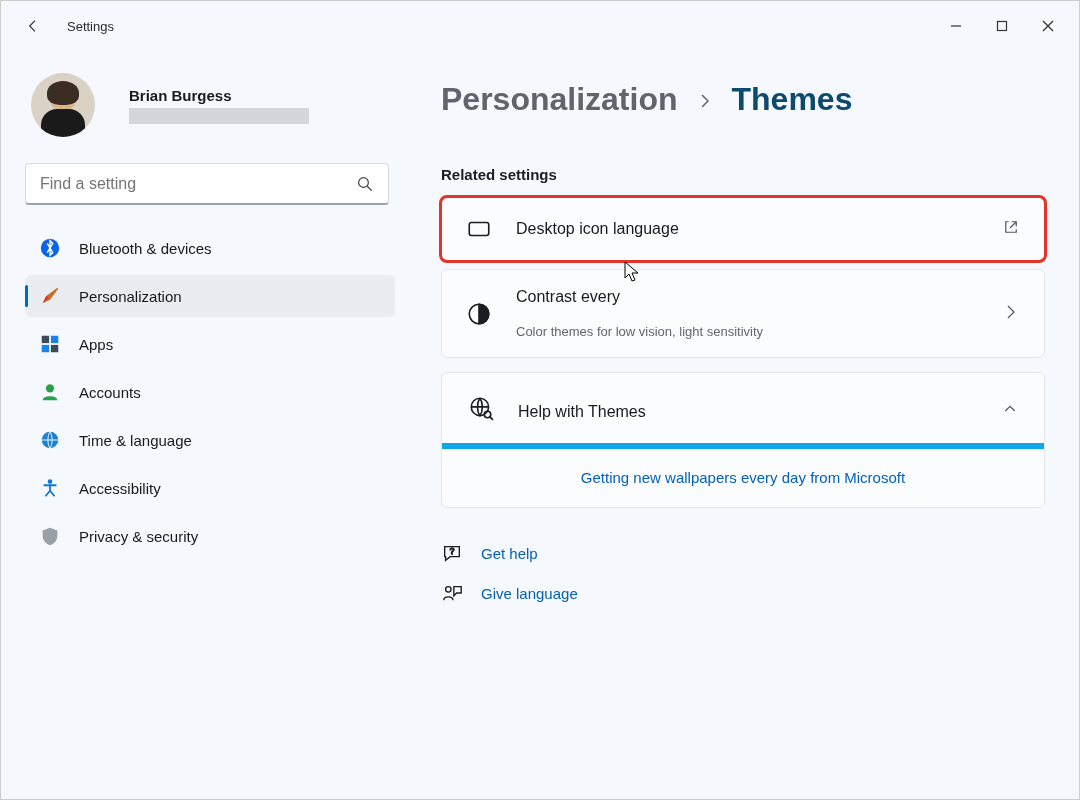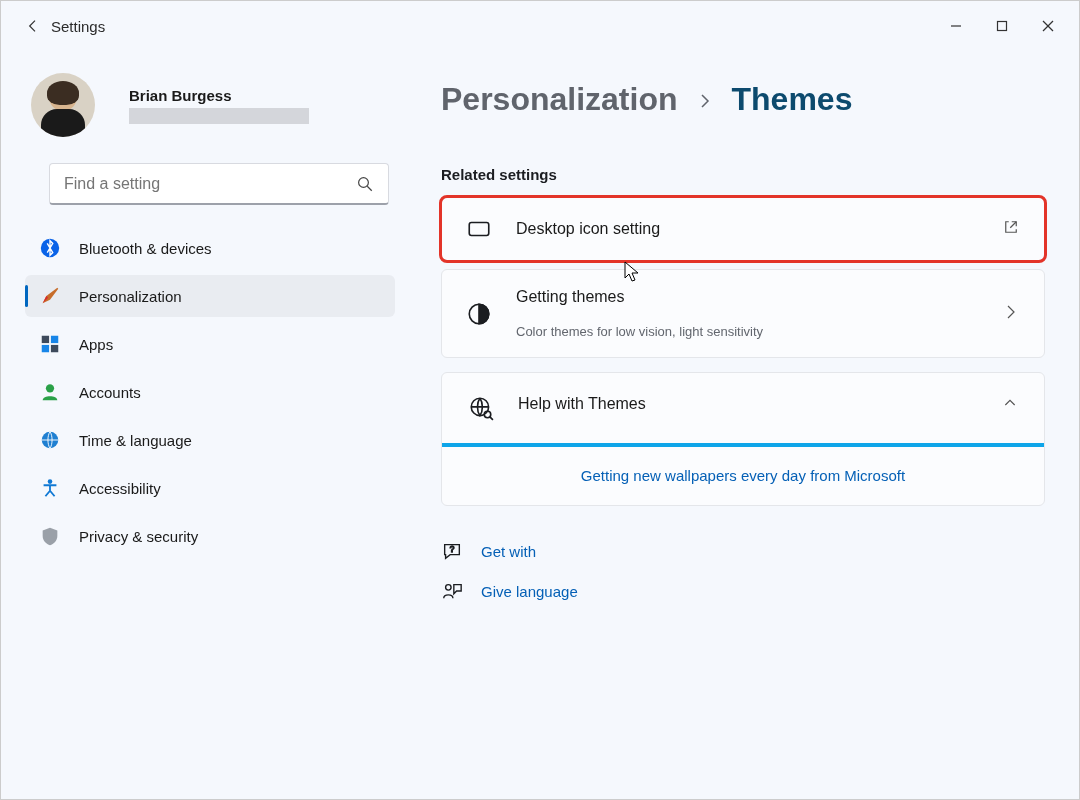--- a/index.html
+++ b/index.html
@@ -19,21 +19,22 @@
     padding: 0 8px;
   }
   .titlebar .back {
     width: 36px; height: 36px;
     display:flex; align-items:center; justify-content:center;
     margin-left: 6px;
     cursor:pointer;
   }
   .titlebar .back svg { width:16px; height:16px; stroke:#333; }
   .titlebar .title {
-    font-size: 15px;
+    margin-left: 16px;
+    font-size: 13px;
     color:#2b2b2b;
   }
   .win-controls {
     margin-left:auto;
     display:flex;
     gap:0;
   }
   .win-controls .btn {
     width:46px; height:32px;
     display:flex; align-items:center; justify-content:center;
@@ -86,21 +87,21 @@
     background:#1a1a1a;
     border-radius:16px 16px 0 0;
   }
   .profile-text .name { font-weight:700; font-size:15px; }
   .profile-text .email {
     width:180px; height:16px;
     background:#d4d6db;
     margin-top:4px;
   }
   .searchbox {
-    margin: 8px 6px 22px 24px;
+    margin: 8px 6px 22px 0;
     height:42px;
     background:#fff;
     border:1px solid #d8dae0;
     border-bottom:2px solid #9da1aa;
     border-radius:4px;
     display:flex;
     align-items:center;
     padding:0 14px;
   }
   .searchbox input {
@@ -193,31 +194,31 @@
 
   .support-card {
     margin-top:14px;
     border:1px solid #e4e6ea;
     border-radius:6px;
     background:#fbfcfe;
     overflow:hidden;
   }
   .support-card .top {
     display:flex;
-    align-items:flex-start;
+    align-items:flex-end;
     padding:22px 26px;
     gap:24px;
     cursor:pointer;
   }
   .support-card .top .sicon2 { width:26px; height:26px; }
   .support-card .top .sicon2 svg { width:26px; height:26px; stroke:#1b1d21; fill:none; stroke-width:1.5; }
   .support-card .top .stitle { flex:1; font-size:16px; }
   .support-card .top .expand svg { width:16px; height:16px; stroke:#555; fill:none; stroke-width:1.8; }
   .support-card .bottom {
-    border-top:4px solid #0ea5e9;
+    border-top:6px solid #0ea5e9;
     padding:20px;
     text-align:center;
   }
   .support-card .bottom .link {
     color:#0560b6;
     font-size:15px;
     cursor:pointer;
   }
 
   .help-links {
@@ -378,39 +379,39 @@
 
     <div class="section-title">Related settings</div>
     <div class="card-list">
       <div class="card highlight">
         <span class="cicon">
           <svg viewBox="0 0 24 24">
               <rect x="3" y="6" width="18" height="12" rx="2"></rect>
             </svg>
         </span>
         <div class="ctext">
-          <div class="ctitle">Desktop icon setting</div>
+          <div class="ctitle">Desktop icon language</div>
         </div>
         <span class="action">
           <svg viewBox="0 0 24 24">
               <path d="M9 5 H5 V19 H19 V15"></path>
               <path d="M13 5 H19 V11"></path>
               <path d="M19 5 L11 13"></path>
             </svg>
         </span>
       </div>
       <div class="card">
         <span class="cicon">
           <svg viewBox="0 0 24 24">
               <circle cx="12" cy="12" r="9"></circle>
               <path d="M12 3 A9 9 0 0 1 12 21 Z" fill="#1b1d21"></path>
             </svg>
         </span>
         <div class="ctext">
-          <div class="ctitle">Getting themes</div>
+          <div class="ctitle">Contrast every</div>
           <div class="csub">Color themes for low vision, light sensitivity</div>
         </div>
         <span class="action">
           <svg viewBox="0 0 24 24">
               <path d="M8 4 L16 12 L8 20"></path>
             </svg>
         </span>
       </div>
     </div>
 
@@ -438,21 +439,21 @@
     </div>
 
     <div class="help-links">
       <div class="hl">
         <span class="hicon">
           <svg viewBox="0 0 24 24">
               <path d="M4 5 H20 V16 H10 L5 20 V16 H4 Z"></path>
               <text x="12" y="13" font-size="9" text-anchor="middle" fill="#1b1d21">?</text>
             </svg>
         </span>
-        <span class="htext">Get with</span>
+        <span class="htext">Get help</span>
       </div>
       <div class="hl">
         <span class="hicon">
           <svg viewBox="0 0 24 24">
               <circle cx="8" cy="8" r="3"></circle>
               <path d="M3 20 C3 15 13 15 13 20"></path>
               <path d="M14 5 H22 V12 H17 L14 15 Z"></path>
             </svg>
         </span>
         <span class="htext">Give language</span>

